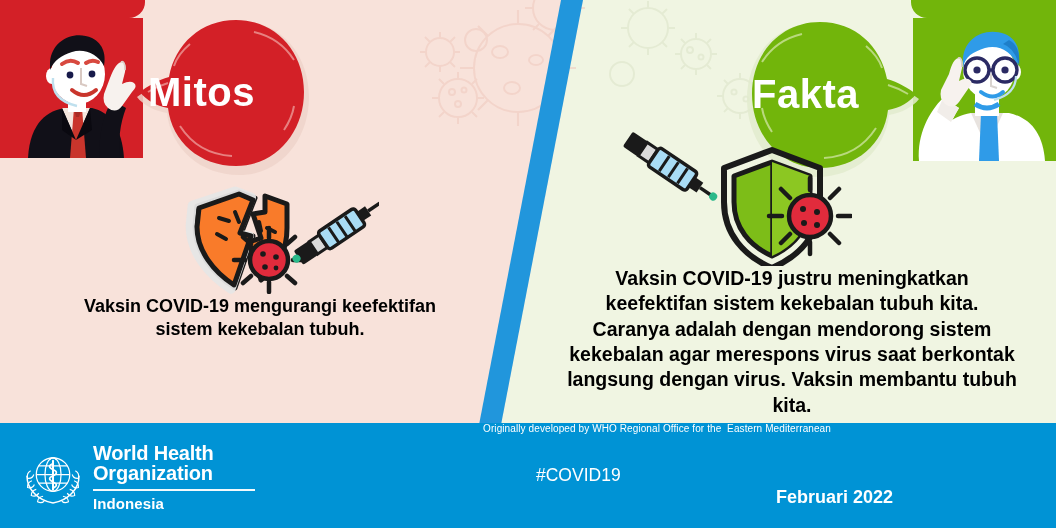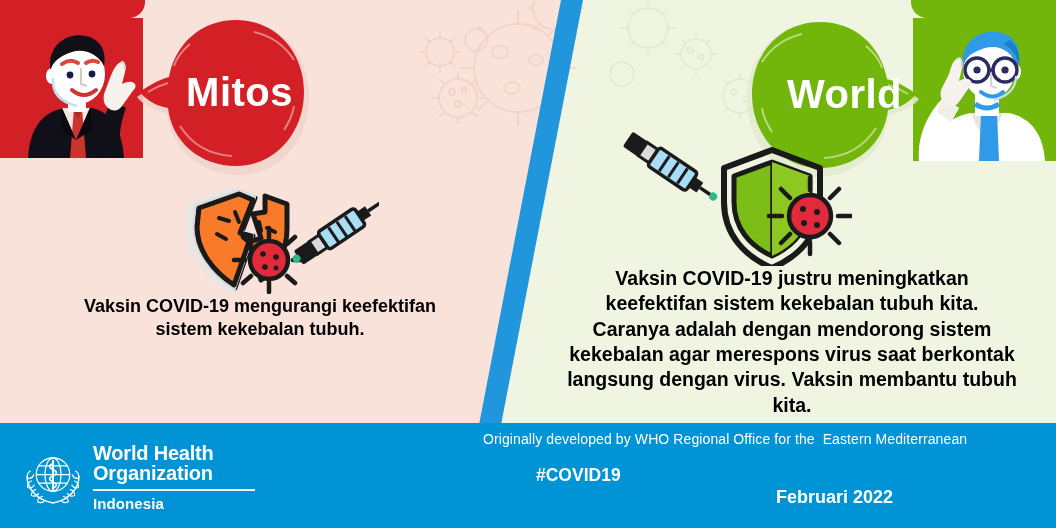--- a/index.html
+++ b/index.html
@@ -43,21 +43,21 @@
     border-bottom-left-radius:16px;
   }
 
   
   .panel-left  { position:absolute; left:0; top:18px; width:143px; height:140px;
                  background:#D32027; overflow:hidden; }
   .panel-right { position:absolute; right:0; top:18px; width:143px; height:143px;
                  background:#72B50B; overflow:hidden; }
 
   
-  .bubble { position:absolute; display:flex; align-items:center; justify-content:flex-end; }
+  .bubble { position:absolute; display:flex; align-items:center; justify-content:flex-start; }
   .bubble-label {
     position:relative; z-index:3;
     color:#ffffff; font-weight:bold; letter-spacing:.5px;
     font-size:40px; line-height:1;
   }
   .bubble-mitos { left:148px; top:22px; width:145px; height:140px; }
   .bubble-fakta { left:752px; top:24px; width:150px; height:140px; }
 
   
   .copy {
@@ -79,26 +79,26 @@
   .who-emblem { width:62px; height:62px; flex:0 0 62px; }
   .who-wordmark { padding-top:1px; }
   .who-line {
     color:#fff; font-weight:bold; font-size:20px; line-height:1.02;
     letter-spacing:-.2px; white-space:nowrap;
   }
   .who-rule { height:2px; background:#fff; margin:5px 0 4px 0; width:162px; opacity:.95; }
   .who-country { color:#fff; font-weight:bold; font-size:15px; letter-spacing:.1px; }
 
   .attribution {
-    position:absolute; left:483px; top:8px;
-    color:#ffffff; font-size:14px; letter-spacing:.1px; white-space:pre;
+    position:absolute; left:483px; top:0;
+    color:#ffffff; font-size:10px; letter-spacing:.1px; white-space:pre;
   }
   .tags {
     position:absolute; left:536px; top:41px;
-    color:#ffffff; font-weight:bold; font-size:17.5px; line-height:1.33;
+    color:#ffffff; font-weight:normal; font-size:17.5px; line-height:1.33;
   }
   .date {
     position:absolute; left:776px; top:64px;
     color:#ffffff; font-weight:bold; font-size:18px; white-space:nowrap;
   }
 </style>
 </head>
 <body>
 
 <div id="poster">
@@ -258,21 +258,21 @@
   <div class="bubble bubble-fakta">
     <svg style="position:absolute; left:-12px; top:-12px;" width="182" height="168" viewBox="0 0 182 168">
       <path d="M8 84 C8 126 36 162 78 162 C116 162 146 136 150 100 C162 98 174 92 180 84 C172 78 160 72 149 69 C142 34 114 8 78 8 C36 8 8 42 8 84 Z" fill="#E2EBCE" opacity=".85" transform="translate(-1,3)"></path>
       <path d="M12 82 C12 122 40 156 80 156 C116 156 144 132 148 98 C160 96 170 90 176 82 C168 76 158 70 147 67 C141 34 115 10 80 10 C40 10 12 42 12 82 Z" fill="#72B50B"></path>
       <path d="M22 50 q14 -22 40 -28" stroke="#CBE29B" stroke-width="2" fill="none" opacity=".8"></path>
       <path d="M126 34 q12 10 16 22" stroke="#CBE29B" stroke-width="2" fill="none" opacity=".8"></path>
       <path d="M136 116 q-18 28 -52 30" stroke="#CBE29B" stroke-width="2" fill="none" opacity=".8"></path>
       <path d="M32 120 q-8 -12 -10 -24" stroke="#CBE29B" stroke-width="2" fill="none" opacity=".8"></path>
       <path d="M168 82 q-10 -6 -20 -9" stroke="#CBE29B" stroke-width="2" fill="none" opacity=".8"></path>
     </svg>
-    <span class="bubble-label">World</span>
+    <span class="bubble-label">Fakta</span>
   </div>
 
   <svg style="position:absolute; left:183px; top:186px;" width="196" height="108" viewBox="0 0 196 108">
 
     <path d="M14 20 L56 6 L72 12 L58 48 L70 50 L52 102 C30 88 12 66 12 40 Z" fill="#F97B2A" stroke="#1A1A1A" stroke-width="5" stroke-linejoin="round"></path>
     <path d="M14 20 L56 6 L72 12 L58 48 L70 50 L52 102 C30 88 12 66 12 40 Z" fill="none" stroke="#E6E6E6" stroke-width="9" opacity=".95" transform="translate(-5,-1) scale(1.02)" stroke-linejoin="round"></path>
     <path d="M16 22 L56 8 L70 14 L57 47 L68 50 L51 99 C31 86 14 65 14 41 Z" fill="#F97B2A" stroke="#1A1A1A" stroke-width="5" stroke-linejoin="round"></path>
 
     <path d="M82 10 L104 18 L104 42 C104 64 94 82 78 94 L66 56 L78 52 L70 28 L82 26 Z" fill="#F97B2A" stroke="#1A1A1A" stroke-width="5" stroke-linejoin="round"></path>
 

